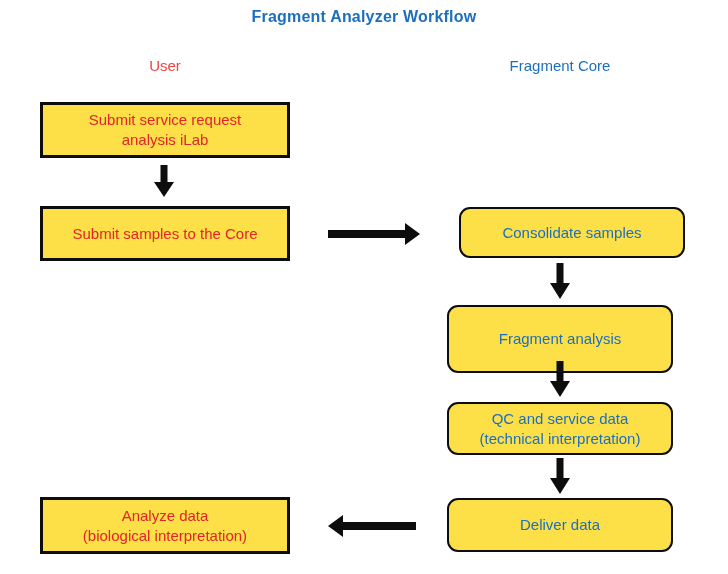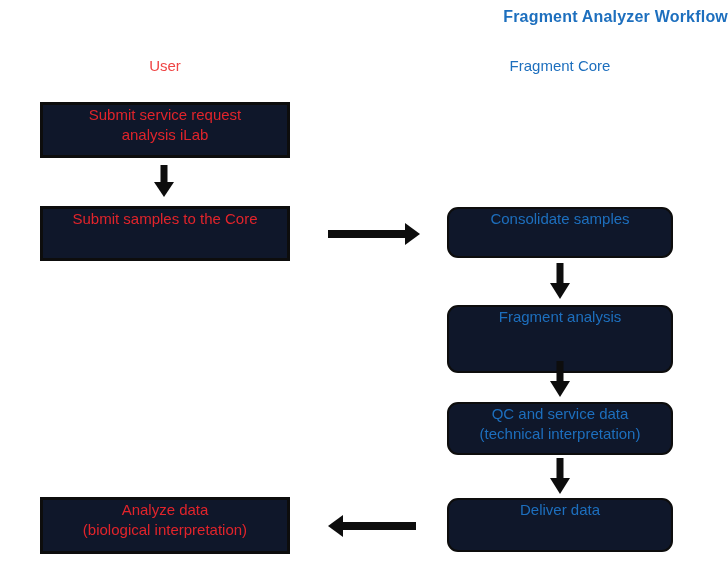--- a/index.html
+++ b/index.html
@@ -8,45 +8,45 @@
     width: 728px;
     height: 574px;
     background: #ffffff;
     font-family: "Liberation Sans", sans-serif;
     overflow: hidden;
   }
   .title {
     position: absolute;
     left: 0; top: 8px;
     width: 728px;
-    text-align: right;
+    text-align: center;
     font-size: 16px;
     font-weight: bold;
     letter-spacing: 0.2px;
   }
   .col-header {
     position: absolute;
     top: 57px;
     text-align: center;
     font-size: 15px;
   }
   .col-header.user   { left: 40px;  width: 250px; }
   .col-header.gcore  { left: 447px; width: 226px; }
 
   .node {
     position: absolute;
     box-sizing: border-box;
     display: flex;
     flex-direction: column;
     align-items: center;
-    justify-content: flex-start;
+    justify-content: center;
     text-align: center;
     font-size: 15px;
     line-height: 20px;
-    background: #0f172a;
+    background: #fde047;
   }
   .node.user-node {
     left: 40px;
     width: 250px;
     border: 3px solid #0d0d0d;
     border-radius: 0;
   }
   .node.core-node {
     left: 447px;
     width: 226px;
@@ -91,21 +91,21 @@
 
   <div class="node user-node" id="node-analyze-data" style="color: rgb(225, 36, 43);">
     <div>Analyze data</div>
     <div>(biological interpretation)</div>
   </div>
 
   <div class="node user-node" id="node-submit-samples" style="color: rgb(225, 36, 43);">
     <div>Submit samples to the Core</div>
   </div>
 
-  <div class="node core-node" id="node-consolidate" style="color: rgb(29, 111, 190);">
+  <div class="node core-node" id="node-consolidate" style="color: rgb(29, 111, 190); margin-left: 12px;">
     <div>Consolidate samples</div>
   </div>
 
   <div class="node core-node" id="node-fragment" style="color: rgb(29, 111, 190);">
     <div>Fragment analysis</div>
   </div>
 
   <div class="node core-node" id="node-qc" style="color: rgb(29, 111, 190);">
     <div>QC and service data</div>
     <div>(technical interpretation)</div>

